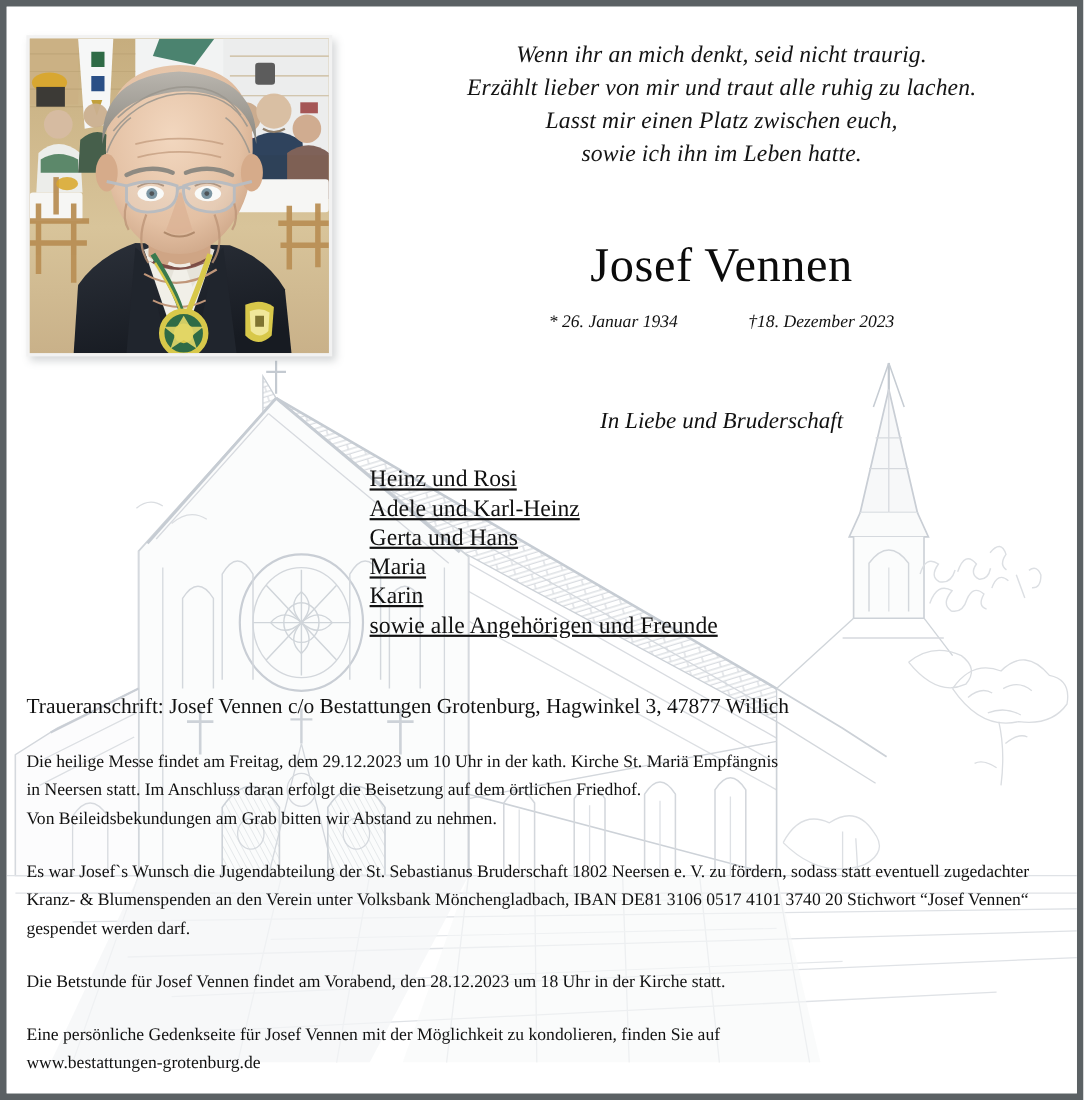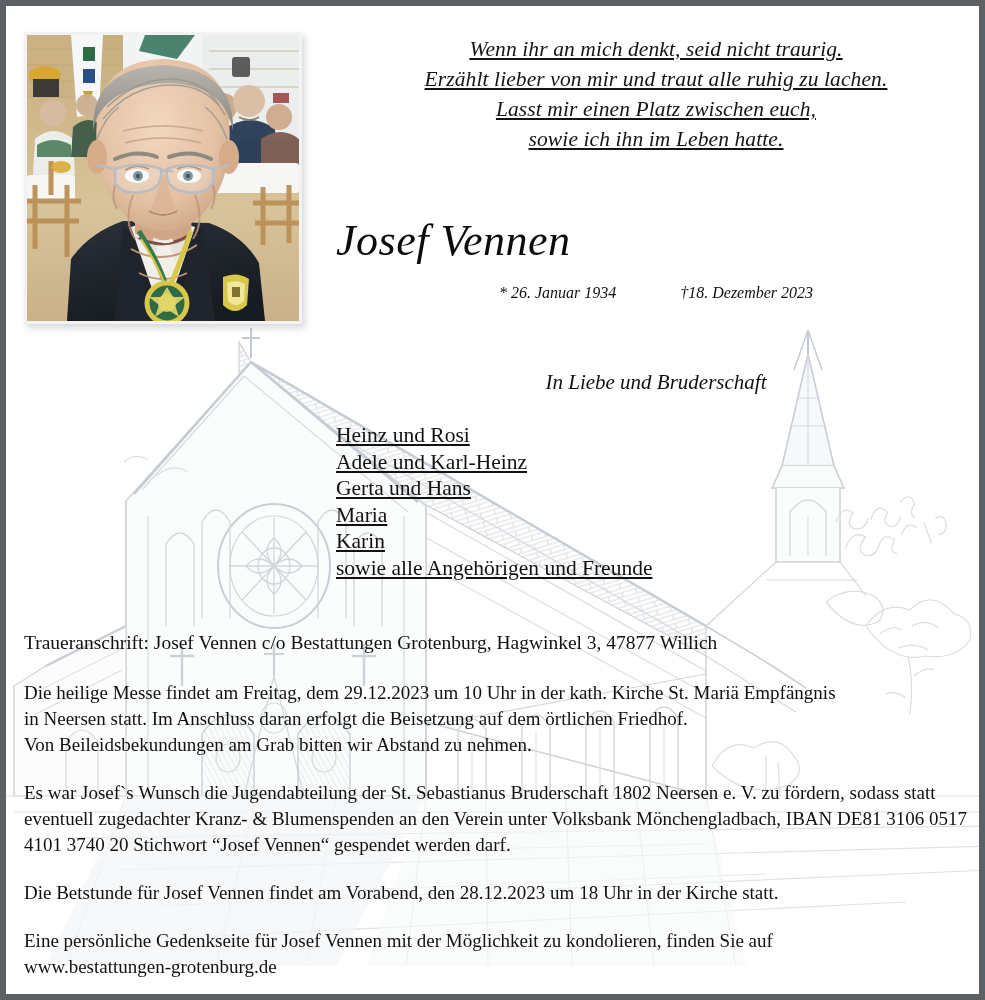--- a/index.html
+++ b/index.html
@@ -75,27 +75,26 @@
   }
 
   #poem {
     margin-top: 28px;
     text-align: center;
     font-style: italic;
     font-size: 21.5px;
     line-height: 30px;
     color: #141414;
     letter-spacing: 0.1px;
-    text-decoration: underline;
   }
   #poem div { white-space: nowrap; }
 
   #deceased-name {
     margin-top: 60px;
-    font-style: italic;
+    text-align: center;
     font-size: 44px;
     line-height: 54px;
     color: #0b0b0b;
     letter-spacing: 0.5px;
   }
 
   #dates-row {
     margin-top: 10px;
     display: flex;
     justify-content: center;
@@ -135,21 +134,21 @@
     z-index: 4;
     color: #111111;
   }
   #mourning-address {
     font-size: 19.5px;
     line-height: 26px;
     margin-bottom: 24px;
     white-space: nowrap;
   }
   .body-paragraph {
-    font-size: 19px;
+    font-size: 16px;
     line-height: 26px;
     margin-bottom: 22px;
   }
   .body-paragraph .nbreak { display: block; }
   #paragraph-memorial { margin-bottom: 0; }
 </style>
 </head>
 <body>
 
 <div id="obituary-card">

